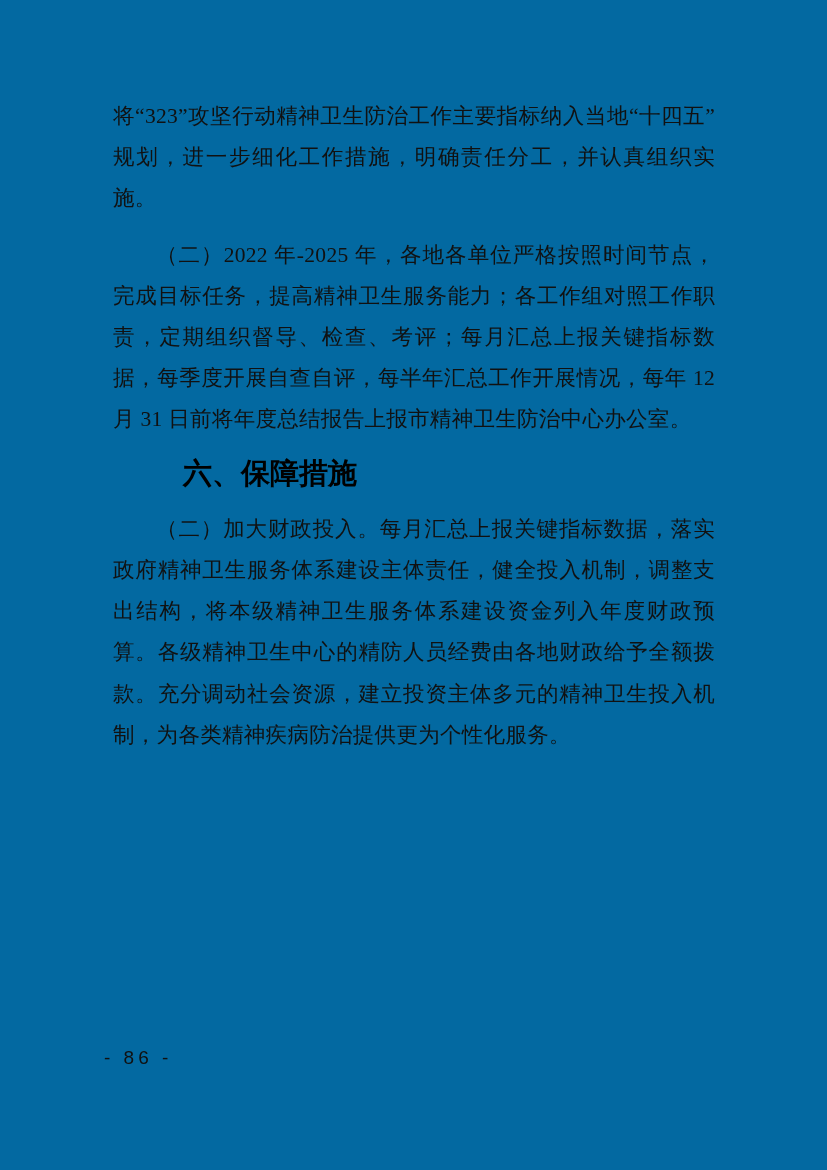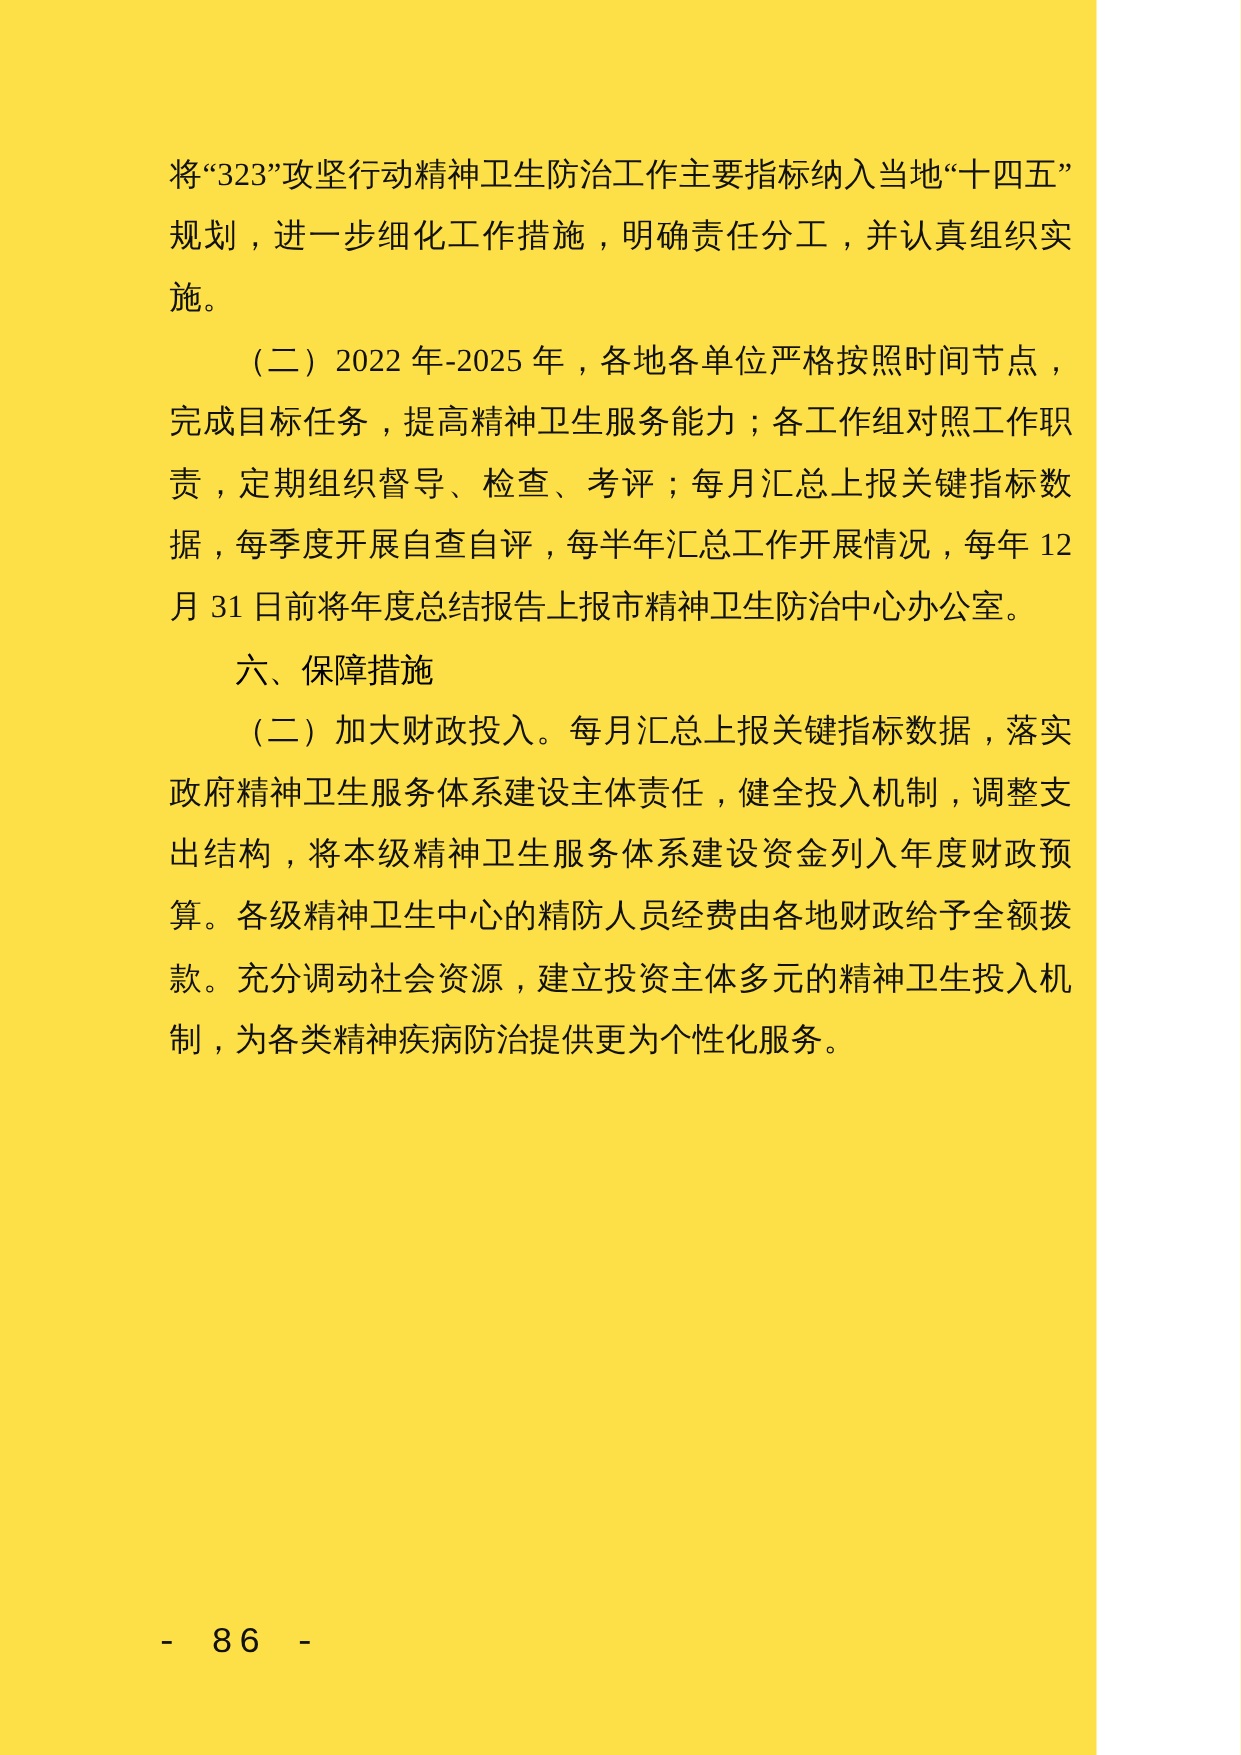--- a/index.html
+++ b/index.html
@@ -2,23 +2,23 @@
 <html lang="zh"><head>
 <meta charset="utf-8">
 <style>
   html, body {
     margin: 0;
     padding: 0;
     background: #ffffff;
   }
   .page {
     position: relative;
-    width: 731px;
+    width: 827px;
     height: 1170px;
-    background: #fde047;
+    background: #0369a1;
     overflow: hidden;
     font-family: "Liberation Serif", "DejaVu Serif", serif;
     color: #111111;
   }
   .content {
     position: absolute;
     left: 113px;
     top: 96px;
     width: 602px;
   }
@@ -26,40 +26,40 @@
     margin: 0;
     font-size: 21.5px;
     line-height: 41.2px;
     text-align: justify;
     text-justify: inter-ideograph;
     letter-spacing: 0.3px;
     word-break: break-all;
   }
   .para.indent {
     text-indent: 2em;
+    margin-top: 15px;
   }
   .heading {
-    margin: 0;
+    margin: 12px;
     font-family: "Liberation Sans", "DejaVu Sans", sans-serif;
-    font-weight: normal;
-    font-size: 22px;
+    font-weight: bold;
+    font-size: 29px;
     line-height: 41.2px;
     text-indent: 2em;
     color: #000000;
   }
   .page-number {
     position: absolute;
     left: 104px;
     top: 1046px;
-    font-size: 24px;
+    font-size: 19px;
     line-height: 24px;
     letter-spacing: 4px;
     color: #111111;
-    font-family: Liberation Mono, monospace;
-    margin-top: 38px;
+    font-family: Liberation Sans, sans-serif;
   }
 </style>
 </head>
 <body>
 
 <div class="page">
   <div class="content">
     <p class="para">将“323”攻坚行动精神卫生防治工作主要指标纳入当地“十四五”规划，进一步细化工作措施，明确责任分工，并认真组织实施。</p>
     <p class="para indent">（二）2022 年-2025 年，各地各单位严格按照时间节点，完成目标任务，提高精神卫生服务能力；各工作组对照工作职责，定期组织督导、检查、考评；每月汇总上报关键指标数据，每季度开展自查自评，每半年汇总工作开展情况，每年 12 月 31 日前将年度总结报告上报市精神卫生防治中心办公室。</p>
     <h2 class="heading">六、保障措施</h2>

